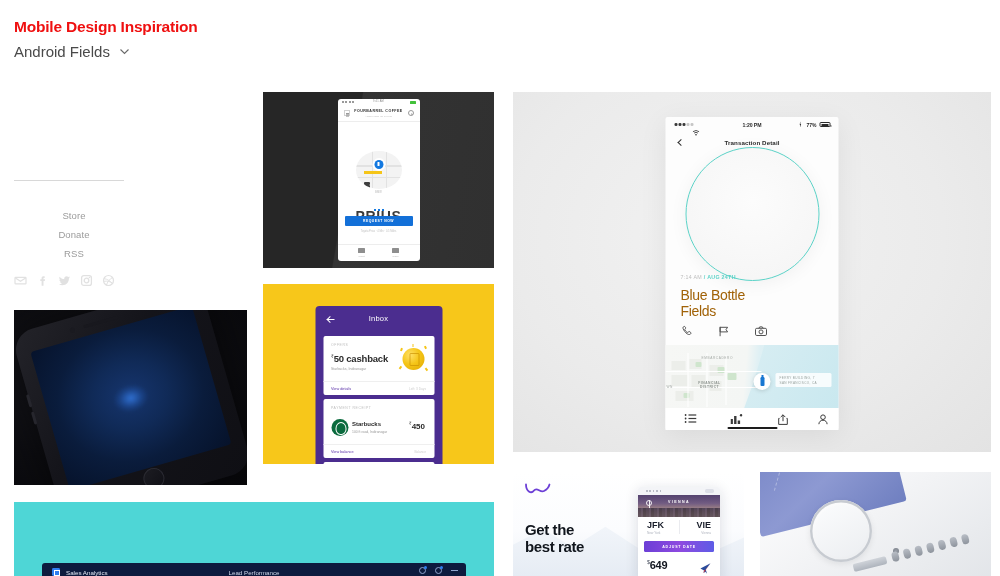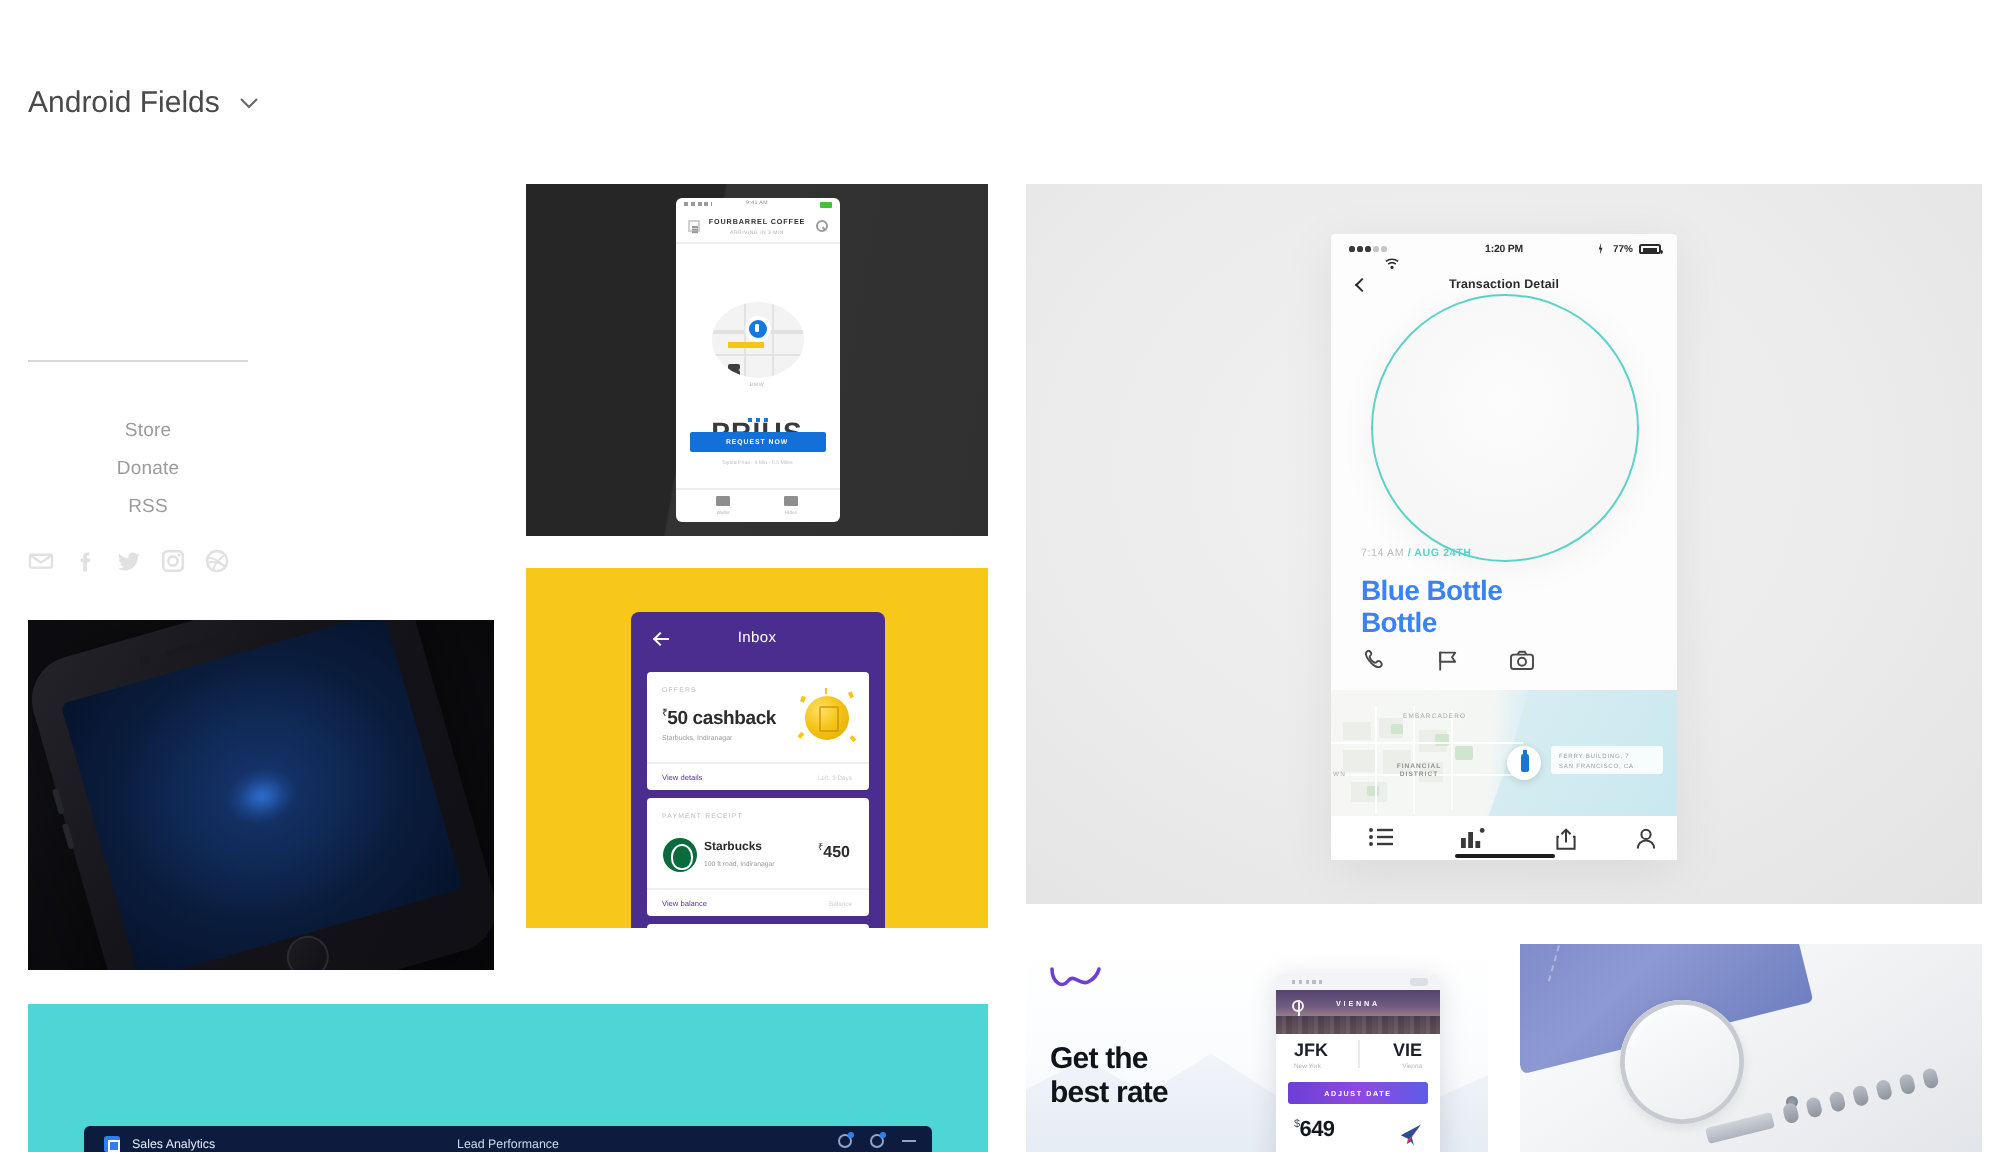--- a/index.html
+++ b/index.html
@@ -162,22 +162,22 @@
     font-size:6.2px;font-weight:bold;color:#2b2b2b;letter-spacing:.1px;}
   .bb-ring{position:absolute;left:50%;transform:translateX(-50%);top:30px;
     width:134px;height:134px;border-radius:50%;
     border:1.3px solid #5bd2c7;background:radial-gradient(circle at 50% 40%,#fcfcfc,#f4f4f4);
     box-shadow:0 3px 18px rgba(0,0,0,.05);}
   .bb-price{position:absolute;left:50%;transform:translateX(-50%);top:63px;
     font-size:33px;font-weight:300;color:#2b2b2b;letter-spacing:-1px;white-space:nowrap;}
   .bb-price sup{font-size:11px;font-weight:300;vertical-align:super;color:#565656;}
   .bb-when{position:absolute;left:15px;top:157px;font-size:5.3px;letter-spacing:.3px;}
   .bb-when .t{color:#bdbdbd;} .bb-when .d{color:#5bd2c7;font-weight:bold;}
-  .bb-merchant{position:absolute;left:15px;top:170px;font-size:14px;font-weight:bold;
-    color:#3b82f6;line-height:16px;letter-spacing:-.3px;}
+  .bb-merchant{position:absolute;left:15px;top:170px;font-size:14px;font-weight:normal;
+    color:#a16207;line-height:16px;letter-spacing:-.3px;}
   .bb-acts{position:absolute;left:15px;top:207px;display:flex;gap:24px;align-items:center;}
   .bb-acts .a{width:13px;height:13px;}
   .bb-map{position:absolute;left:0;right:0;top:228px;height:63px;overflow:hidden;
     background:linear-gradient(95deg,#f6f7f5 0%,#f4f6f4 46%,#dff0f4 53%,#cfeaf1 100%);}
   .bb-map .water{position:absolute;right:0;top:0;width:58%;height:100%;
     background:linear-gradient(120deg,#d9eef3 0%,#c9e8ef 100%);
     clip-path:polygon(26% 0,100% 0,100% 100%,6% 100%,16% 56%);}
   .bb-map .blk{position:absolute;background:#eceeea;}
   .bb-map .grn{position:absolute;background:#cfe5cd;border-radius:1px;}
   .bb-map .st{position:absolute;background:#ffffff;}
@@ -295,20 +295,21 @@
     background:linear-gradient(180deg,#cfd3d9,#aeb4bd);border-radius:2px;}
   .hb-screw{position:absolute;right:92px;bottom:22px;width:6px;height:6px;border-radius:50%;
     background:radial-gradient(circle,#9aa0a9,#767c85);}
 </style>
 </head>
 <body>
 
 <div class="page">
 
   <div class="sidebar">
+    <div class="site-title">Mobile Design Inspiration</div>
 
     <div class="fields-row">
       <span class="fields-label">Android Fields</span>
       <span class="chev">
         <svg width="11" height="11" viewBox="0 0 11 11">
             <path d="M1.5 3.5 L5.5 7.5 L9.5 3.5" fill="none" stroke="#6a6a6a" stroke-width="1.1"></path>
           </svg>
       </span>
     </div>
 
@@ -476,21 +477,21 @@
 
       <div class="bb-ring"></div>
 
       <div class="bb-when">
         <span class="t">7:14 AM</span>
         <span class="d">/ AUG 24TH</span>
       </div>
 
       <div class="bb-merchant">
         <span>Blue Bottle</span><br>
-        <span>Bottle</span>
+        <span>Fields</span>
       </div>
 
       <div class="bb-acts">
         <span class="a">
           <svg width="13" height="13" viewBox="0 0 13 13">
               <path d="M3.2 1.6c.8-.6 1.5.2 1.9 1 .3.7-.2 1-.6 1.4-.4.4-.2.9.6 1.9.9 1 1.5 1.5 2 1.5.5 0 .8-.6 1.3-.8.6-.2 1.2.1 1.7.8.4.6.4 1.2-.2 1.7-1 .8-2.6.5-4.4-1.2C3.6 5.9 2.2 3.6 2.5 2.5c.1-.4.3-.6.7-.9z" fill="none" stroke="#4a4a4a" stroke-width=".95" stroke-linejoin="round"></path>
             </svg>
         </span>
         <span class="a">
           <svg width="13" height="13" viewBox="0 0 13 13">

